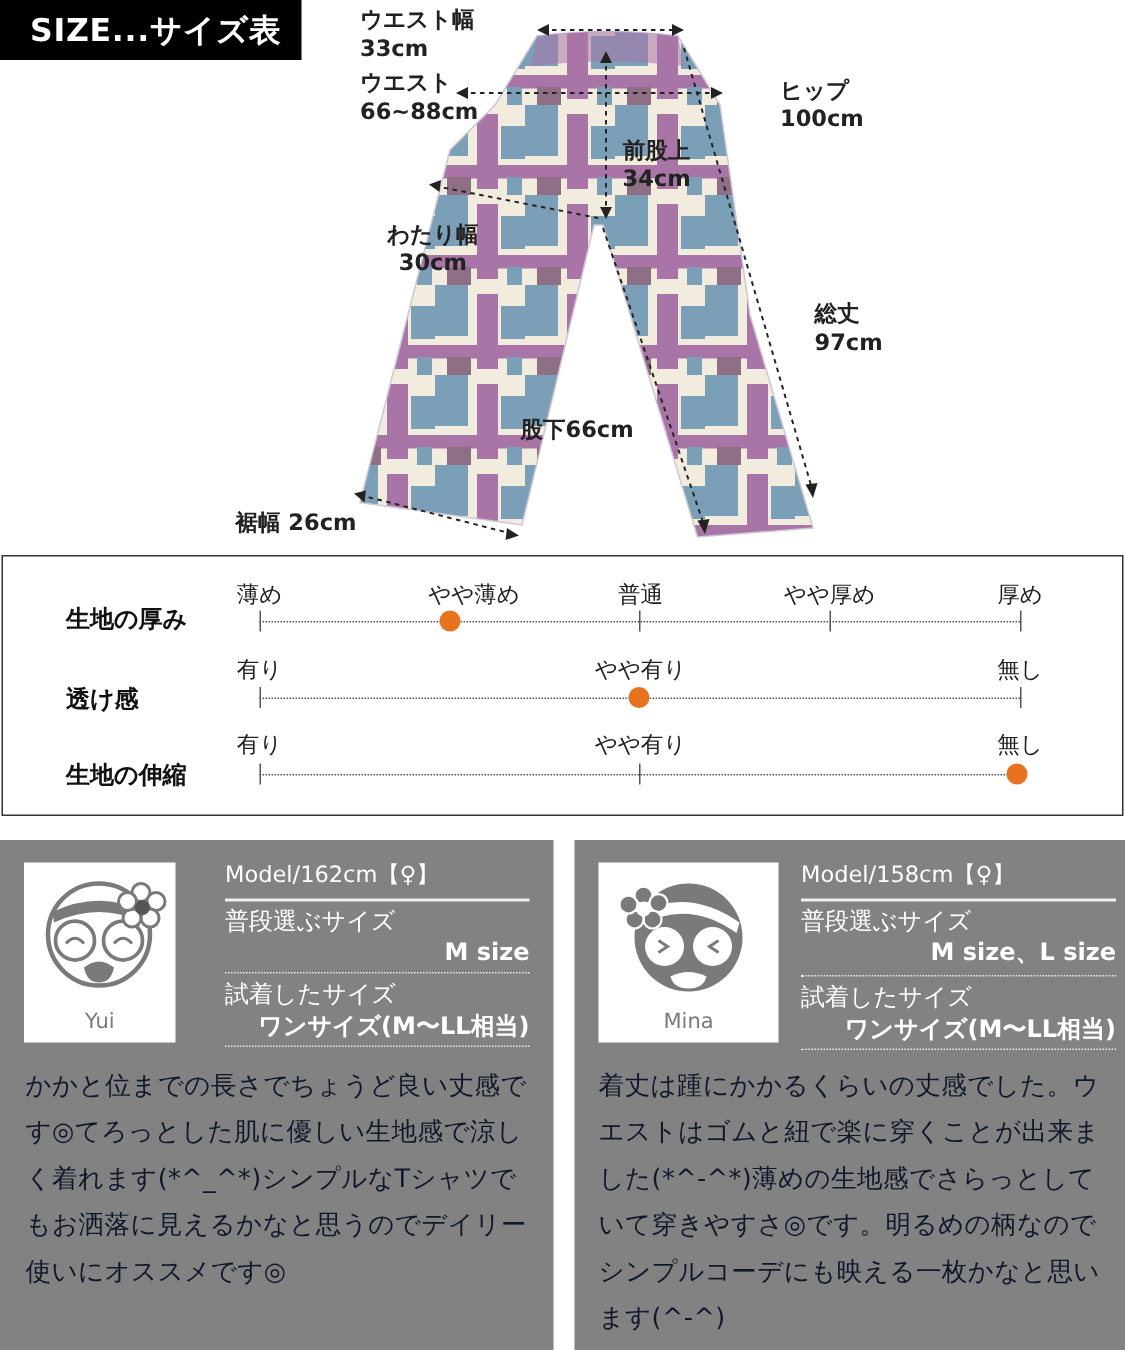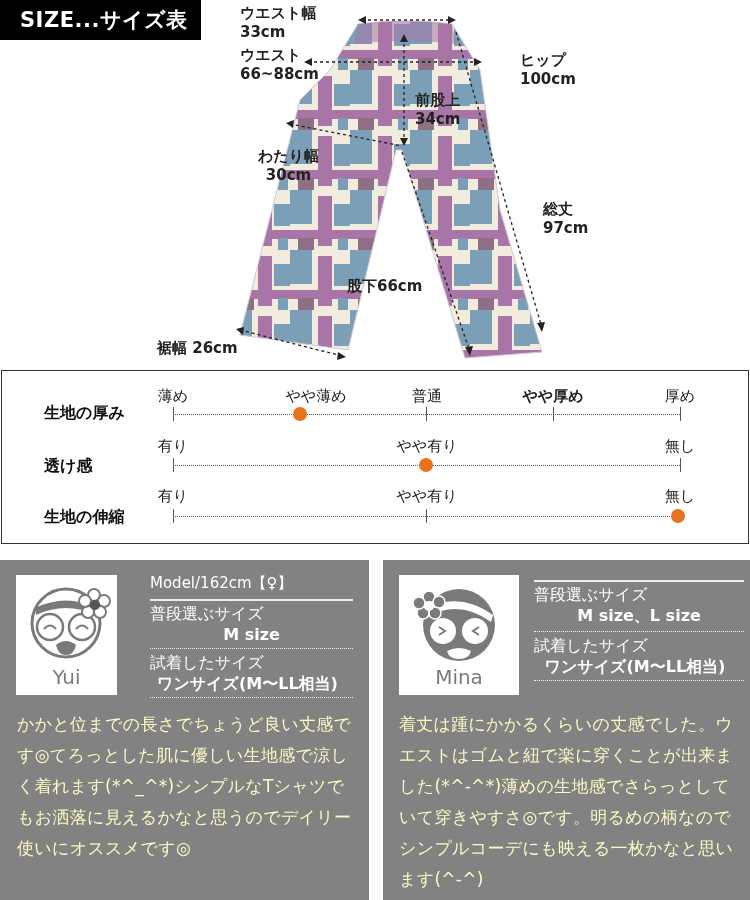--- a/index.html
+++ b/index.html
@@ -16,28 +16,28 @@
   .row-label{font-weight:bold;font-size:16px;color:#111;white-space:nowrap;}
   .tick-label{font-size:15px;color:#222;white-space:nowrap;transform:translateX(-50%);}
   .scale-line{height:0;border-top:1px dotted #555;}
   .tick{width:1px;height:14px;background:#555;}
   .dot{width:14px;height:14px;border-radius:50%;background:#e8731f;transform:translate(-50%,-50%);}
   
   .panel{top:560px;height:340px;background:#828282;}
   .panel.left{left:0;width:369px;}
   .panel.right{left:383px;width:367px;}
   .avatar-box{background:#fff;width:101px;height:120px;top:15px;}
-  .avatar-name{position:absolute;left:0;right:0;bottom:6px;text-align:center;font-size:20px;color:#7a7a7a;}
+  .avatar-name{position:absolute;left:0;right:0;bottom:6px;text-align:center;font-size:14px;color:#7a7a7a;}
   .info{color:#fff;}
   .model-h{font-weight:normal;font-size:15px;white-space:nowrap;}
   .hr-solid{height:0;border-top:2px solid #eee;}
   .hr-dot{height:0;border-top:1px dotted #eee;}
   .lbl{font-size:16px;white-space:nowrap;}
-  .val{font-weight:bold;font-size:16px;white-space:nowrap;text-align:center;}
-  .comment{color:#fef9c3;font-size:17px;line-height:31px;letter-spacing:0.3px;}
+  .val{font-weight:bold;font-size:16px;white-space:nowrap;text-align:right;}
+  .comment{color:#0f172a;font-size:17px;line-height:31px;letter-spacing:0.3px;}
 </style>
 </head>
 <body>
 
 <div class="abs size-badge">SIZE...サイズ表</div>
 
 <div class="abs pants-wrap">
   <svg width="340" height="350" viewBox="0 0 340 350">
     <defs>
       <pattern id="pat" width="60" height="60" patternUnits="userSpaceOnUse">
@@ -105,21 +105,21 @@
 </div>
 <div class="abs meas" style="left:347px;top:277px;">股下66cm</div>
 <div class="abs meas" style="left:157px;top:339px;">裾幅 26cm</div>
 
 <div class="abs chart-box"></div>
 
 <div class="abs row-label" style="left:44px;top:403px;">生地の厚み</div>
 <div class="abs tick-label" style="left:173px;top:387px;">薄め</div>
 <div class="abs tick-label" style="left:316px;top:387px;">やや薄め</div>
 <div class="abs tick-label" style="left:427px;top:387px;">普通</div>
-<div class="abs tick-label" style="left:553px;top:387px;font-weight:bold;">やや厚め</div>
+<div class="abs tick-label" style="left:553px;top:387px;">やや厚め</div>
 <div class="abs tick-label" style="left:680px;top:387px;text-align:right;">厚め</div>
 <div class="abs scale-line" style="left:173px;top:414px;width:507px;"></div>
 <div class="abs tick" style="left:173px;top:407px;"></div>
 <div class="abs tick" style="left:426px;top:407px;"></div>
 <div class="abs tick" style="left:553px;top:407px;"></div>
 <div class="abs tick" style="left:680px;top:407px;"></div>
 <div class="abs dot" style="left:300px;top:414px;"></div>
 
 <div class="abs row-label" style="left:44px;top:456px;">透け感</div>
 <div class="abs tick-label" style="left:173px;top:437px;">有り</div>
@@ -188,20 +188,21 @@
           <circle cx="40" cy="27" r="6"></circle>
           <circle cx="36" cy="38" r="6"></circle>
           <circle cx="24" cy="38" r="6"></circle>
           <circle cx="20" cy="28" r="6"></circle>
       </g>
       <circle cx="30" cy="31" r="5" fill="#fff"></circle>
     </svg>
     <div class="avatar-name">Mina</div>
   </div>
   <div class="abs info" style="left:151px;top:14px;width:210px;">
+    <div class="model-h">Model/158cm【♀】</div>
     <div class="hr-solid" style="margin-top:6px;"></div>
     <div class="lbl" style="margin-top:3px;">普段選ぶサイズ</div>
     <div class="val">M size、L size</div>
     <div class="hr-dot" style="margin-top:4px;"></div>
     <div class="lbl" style="margin-top:4px;">試着したサイズ</div>
     <div class="val" style="margin-left:-8px;">ワンサイズ(M〜LL相当)</div>
     <div class="hr-dot" style="margin-top:2px;"></div>
   </div>
   <div class="abs comment" style="left:16px;top:149px;width:346px;">着丈は踵にかかるくらいの丈感でした。ウエストはゴムと紐で楽に穿くことが出来ました(*^-^*)薄めの生地感でさらっとしていて穿きやすさ◎です。明るめの柄なのでシンプルコーデにも映える一枚かなと思います(^-^)</div>
 </div>

